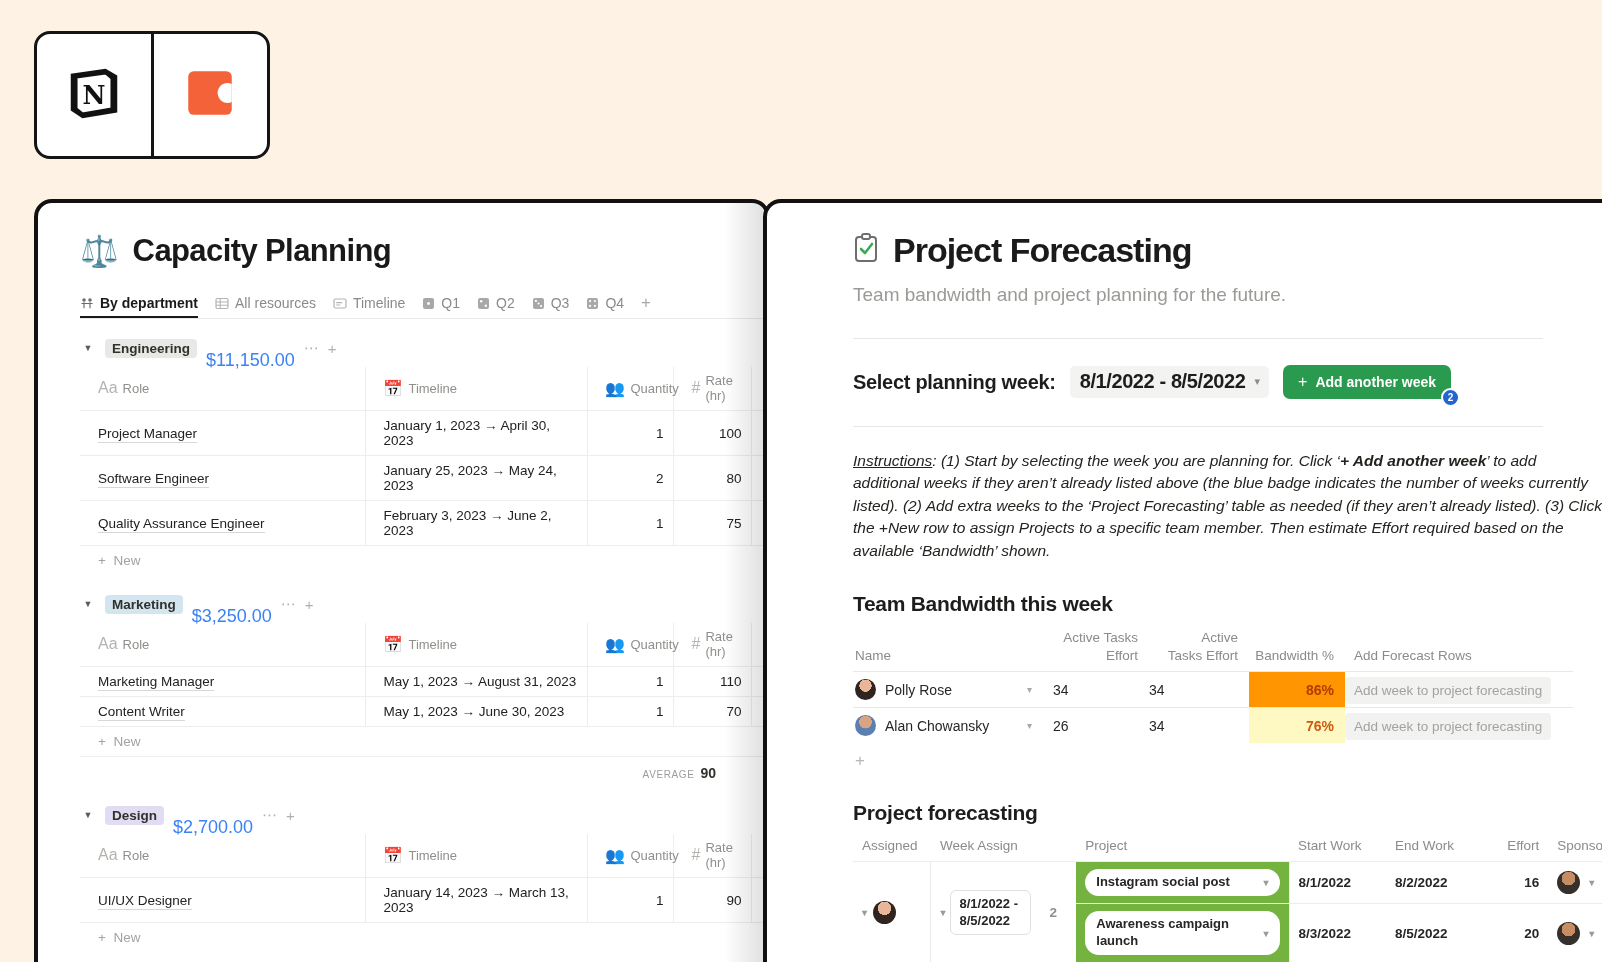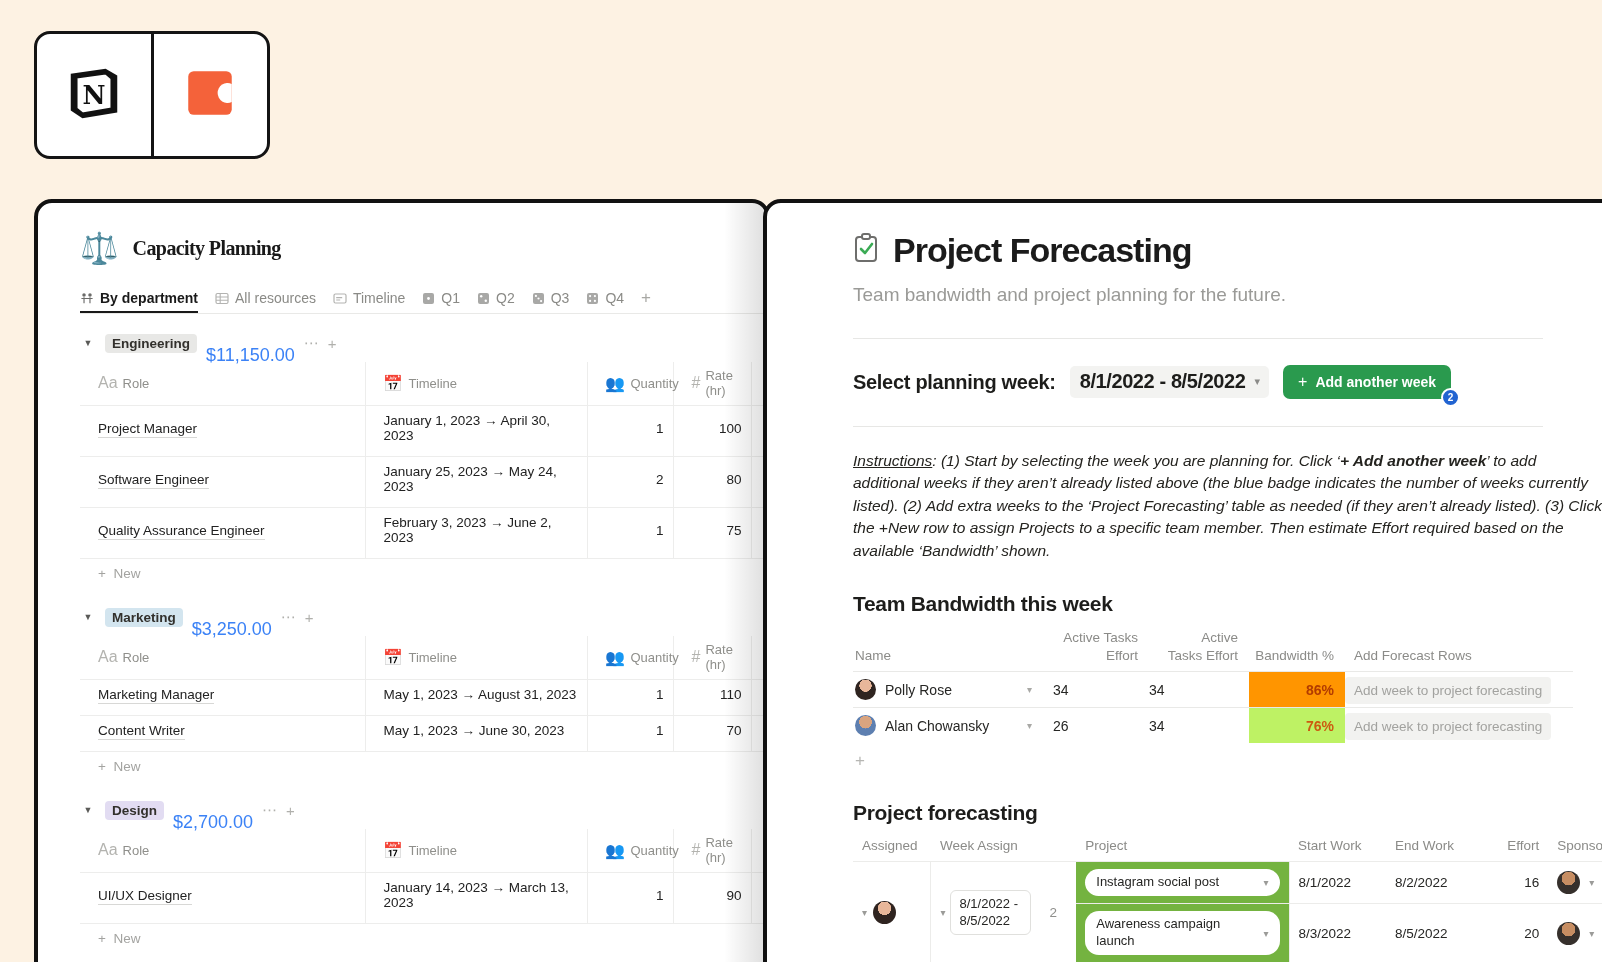--- a/index.html
+++ b/index.html
@@ -43,21 +43,21 @@
   .fade-right {
     position: absolute; right: 0; top: 0; bottom: 0; width: 42px;
     background: linear-gradient(to right, rgba(255,255,255,0), rgba(0,0,0,.13));
     pointer-events: none; z-index: 5;
   }
 
   
   .lp { padding: 30px 0 0 42px; position: relative; }
   .lp-title { display: flex; align-items: center; gap: 14px; }
   .lp-title .emoji { font-size: 31px; line-height: 1; }
-  .lp-title h1 { font-size: 20px; font-weight: 700; letter-spacing: -.6px; color: #191919; font-family: Liberation Serif, serif; }
+  .lp-title h1 { font-size: 31px; font-weight: 700; letter-spacing: -.6px; color: #191919; }
 
   .tabs { display: flex; align-items: flex-end; gap: 17px; margin-top: 20px;
           border-bottom: 1px solid #e9e9e7; padding-right: 42px; height: 30px; }
   .tab { display: flex; align-items: center; gap: 6px; font-size: 14px; color: #8a8a86;
          padding-bottom: 7px; white-space: nowrap; cursor: pointer; }
   .tab.active { color: #191919; font-weight: 600; box-shadow: inset 0 -2px 0 0 #191919; }
   .tab .ticon { font-size: 13px; opacity: .75; display:inline-flex; }
   .tab-plus { font-size: 17px; color: #a8a8a4; padding-bottom: 5px; cursor: pointer; }
 
   
@@ -72,21 +72,21 @@
   .grp-dots, .grp-plus { font-size: 15px; color: #b0b0ac; cursor: pointer; }
 
   table.tbl { width: 100%; border-collapse: collapse; margin-top: 6px; table-layout: fixed; }
   table.tbl th {
     font-size: 13px; font-weight: 400; color: #8f8f8b; text-align: left;
     padding: 6px 9px 7px 18px; height: 31px; vertical-align: middle;
   }
   table.tbl th .h { display: inline-flex; align-items: center; gap: 5px; }
   table.tbl th .pico { font-size: 16px; color: #b3b3af; }
   table.tbl td {
-    font-size: 13.5px; color: #222; padding: 7px 9px 13px 18px; height: 28px;
+    font-size: 13.5px; color: #222; padding: 7px 9px 7px 18px; height: 28px;
     border-top: 1px solid #ededec; vertical-align: middle;
   }
   .c-role  { width: 285px; }
   .c-time  { width: 222px; border-left: 1px solid #ededec; }
   .c-qty   { width: 86px;  text-align: right; border-left: 1px solid #ededec; }
   .c-rate  { width: 78px;  text-align: right; border-left: 1px solid #ededec; }
   .c-more  { width: 60px;  border-left: 1px solid #ededec; }
   th.c-qty .h, th.c-rate .h, th.c-more .h { justify-content: flex-end; }
   td.c-role span { border-bottom: 1px solid #d8d8d6; padding-bottom: 1px; }
   .row-new { font-size: 13.5px; color: #a3a3a0; padding: 7px 9px 7px 18px;
@@ -148,21 +148,21 @@
   .plus-row { font-size: 17px; color: #b6b6b3; padding: 8px 0 0 2px; cursor: pointer; }
 
   table.pf { border-collapse: collapse; margin-top: 13px; table-layout: fixed; width: 790px; }
   table.pf th { font-size: 13.5px; font-weight: 400; color: #8b8b88; text-align: left;
                 padding: 0 9px 8px 9px; vertical-align: bottom; }
   table.pf th.r { text-align: right; }
   .pf-assigned { width: 74px; } .pf-week { width: 104px; } .pf-n { width: 34px; }
   .pf-proj { width: 202px; } .pf-sw { width: 92px; } .pf-ew { width: 92px; }
   .pf-ef { width: 62px; } .pf-sp { width: 90px; }
   table.pf td { font-size: 13.5px; color: #262624; border-top: 1px solid #ececea;
-                padding: 7px 9px; height: 32px; vertical-align: middle; }
+                padding: 7px 9px; height: 32px; vertical-align: middle; font-weight: bold; }
   .vsplit { border-left: 1px solid #ececea; }
   .mini-caret { font-size: 10px; color: #9b9b98; }
   .wkbox { border: 1px solid #e0e0dd; border-radius: 6px; padding: 4px 8px; font-size: 13px;
            line-height: 1.35; color: #262624; background: #fff; }
   .projcell { background: #74b340; padding: 5px 9px; }
   .pill { background: #fff; border-radius: 14px; padding: 5px 11px; font-size: 13px;
           color: #262624; display: flex; align-items: center; justify-content: space-between;
           gap: 8px; line-height: 1.3; }
   .av.s1 { background: radial-gradient(circle at 50% 33%, #c68d62 0 35%, #36302c 36% 100%); }
 </style>
@@ -371,20 +371,23 @@
           <tr>
             <td class="c-role"><span>Content Writer</span></td>
             <td class="c-time">May 1, 2023 → June 30, 2023</td>
             <td class="c-qty">1</td>
             <td class="c-rate">70</td>
             <td class="c-more"></td>
           </tr>
         </tbody>
           </table>
         <div class="row-new">+&nbsp; <span>New</span></div>
+        <div class="avg-row">
+          <span class="avg-lbl">AVERAGE</span><span class="avg-val">90</span>
+        </div>
       </div>
 
       <div class="group">
         <div class="group-head">
           <span class="caret">▼</span>
           <span class="chip dsn">Design</span>
           <span class="grp-sum">$2,700.00</span>
           <span class="grp-dots">⋯</span>
           <span class="grp-plus">+</span>
         </div>
@@ -486,21 +489,21 @@
         <tr>
           <td class="nm">
             <span class="person">
               <span class="av p2"></span>
               <span class="pname">Alan Chowansky</span>
               <span class="pcar">▾</span>
             </span>
           </td>
           <td>26</td>
           <td>34</td>
-          <td class="bwcell" id="bw1" style="background: #bef264; color: rgb(204, 90, 16);">76%</td>
+          <td class="bwcell" id="bw1" style="background: #fef9c3; color: rgb(204, 90, 16);">76%</td>
           <td class="afc"><span class="addfc">Add week to project forecasting</span></td>
         </tr>
       </tbody>
         </table>
       <div class="plus-row">+</div>
 
       <h2 class="sec">Project forecasting</h2>
 
       <table class="pf">
         <tbody>

